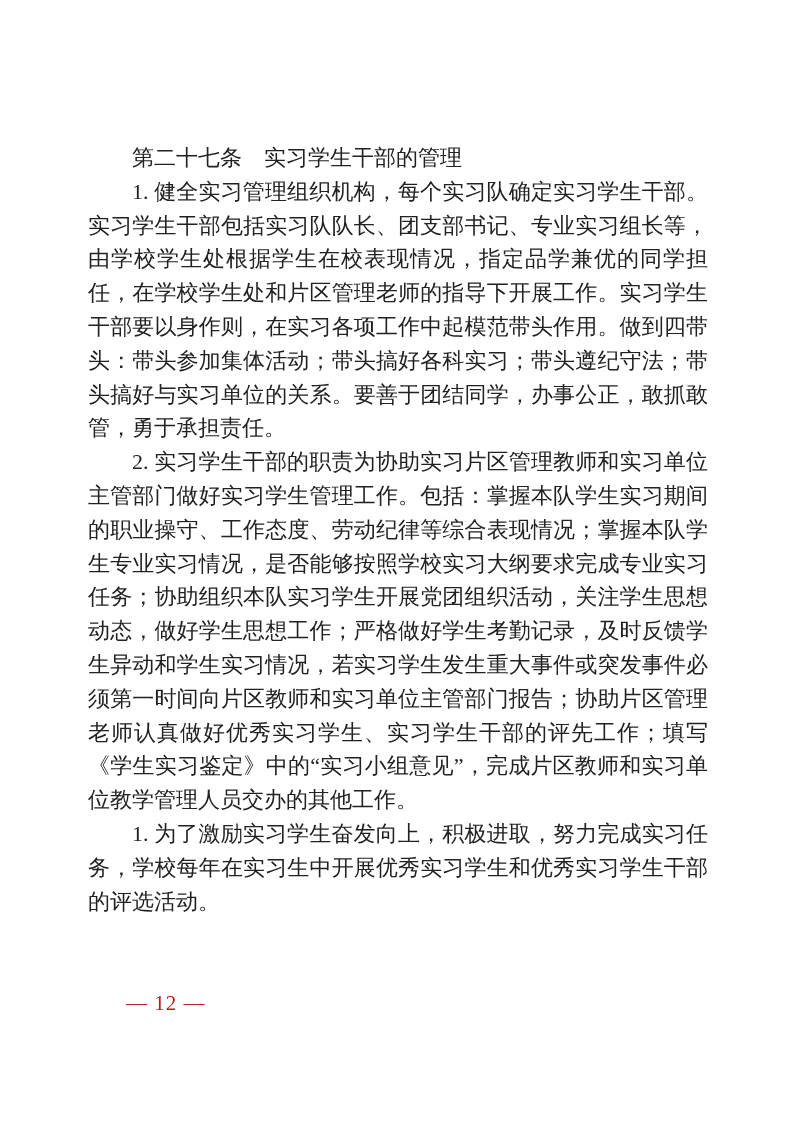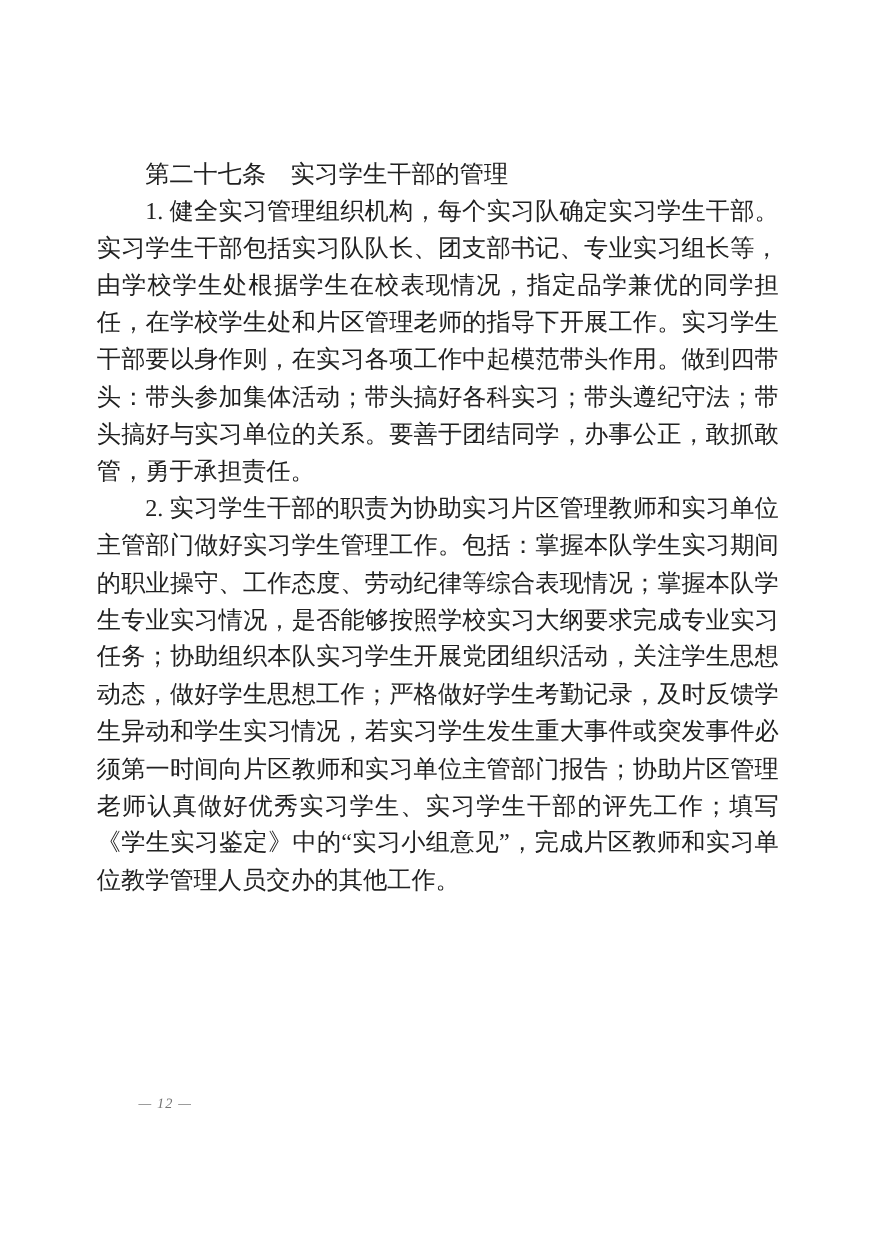--- a/index.html
+++ b/index.html
@@ -32,39 +32,39 @@
     padding: 0;
     font-size: 22px;
     font-weight: normal;
     text-indent: 2em;
     word-break: break-all;
   }
   .page-footer {
     position: absolute;
     left: 126px;
     top: 988px;
-    font-size: 13px;
+    font-size: 21px;
     line-height: 30px;
-    color: #737373;
+    color: #b91c1c;
     letter-spacing: 1px;
-    font-style: italic;
   }
 </style>
 </head>
 <body>
 
 <div class="page">
 
   <div class="doc-body">
 
     <h2>第二十七条　实习学生干部的管理</h2>
 
     <p>1. 健全实习管理组织机构，每个实习队确定实习学生干部。实习学生干部包括实习队队长、团支部书记、专业实习组长等，由学校学生处根据学生在校表现情况，指定品学兼优的同学担任，在学校学生处和片区管理老师的指导下开展工作。实习学生干部要以身作则，在实习各项工作中起模范带头作用。做到四带头：带头参加集体活动；带头搞好各科实习；带头遵纪守法；带头搞好与实习单位的关系。要善于团结同学，办事公正，敢抓敢管，勇于承担责任。</p>
 
     <p>2. 实习学生干部的职责为协助实习片区管理教师和实习单位主管部门做好实习学生管理工作。包括：掌握本队学生实习期间的职业操守、工作态度、劳动纪律等综合表现情况；掌握本队学生专业实习情况，是否能够按照学校实习大纲要求完成专业实习任务；协助组织本队实习学生开展党团组织活动，关注学生思想动态，做好学生思想工作；严格做好学生考勤记录，及时反馈学生异动和学生实习情况，若实习学生发生重大事件或突发事件必须第一时间向片区教师和实习单位主管部门报告；协助片区管理老师认真做好优秀实习学生、实习学生干部的评先工作；填写《学生实习鉴定》中的“实习小组意见”，完成片区教师和实习单位教学管理人员交办的其他工作。</p>
 
 
+    <p>1. 为了激励实习学生奋发向上，积极进取，努力完成实习任务，学校每年在实习生中开展优秀实习学生和优秀实习学生干部的评选活动。</p>
 
   </div>
 
   <div class="page-footer">— 12 —</div>
 
 </div>
 
 </body></html>

